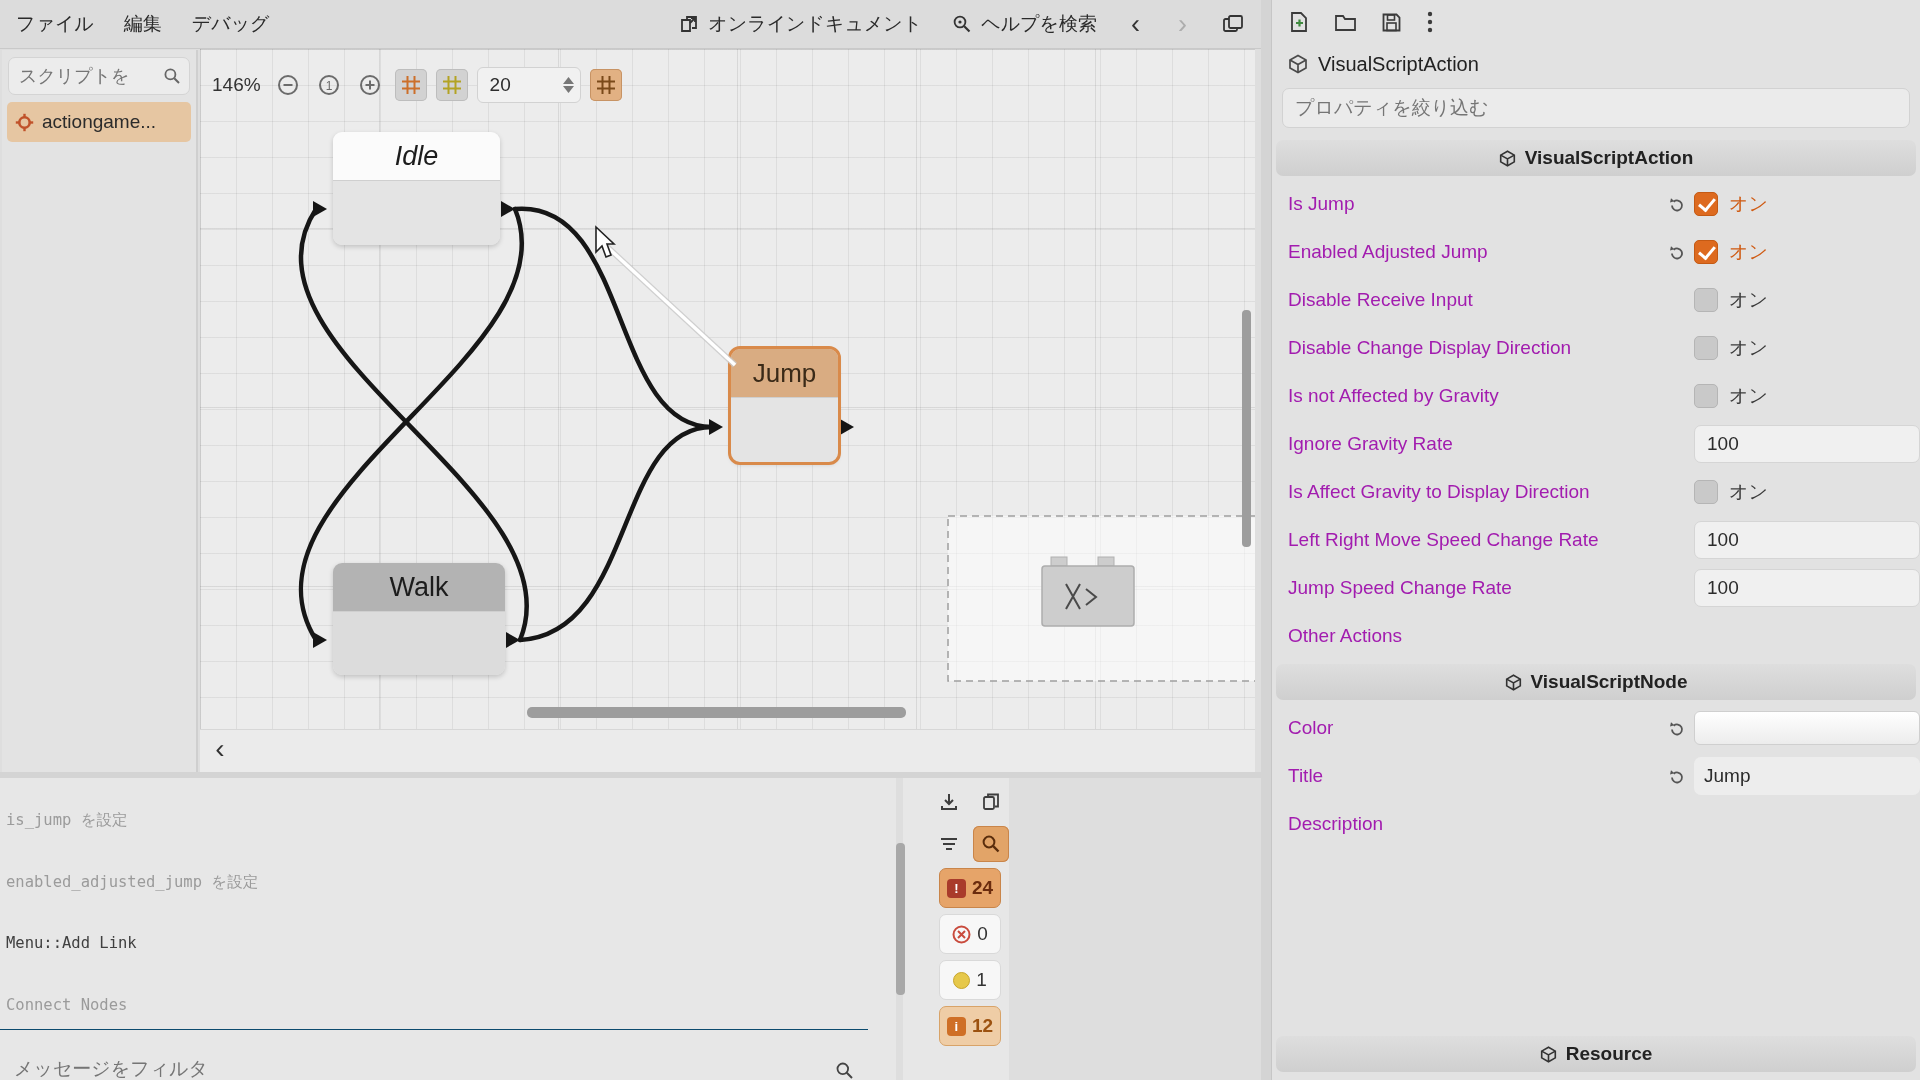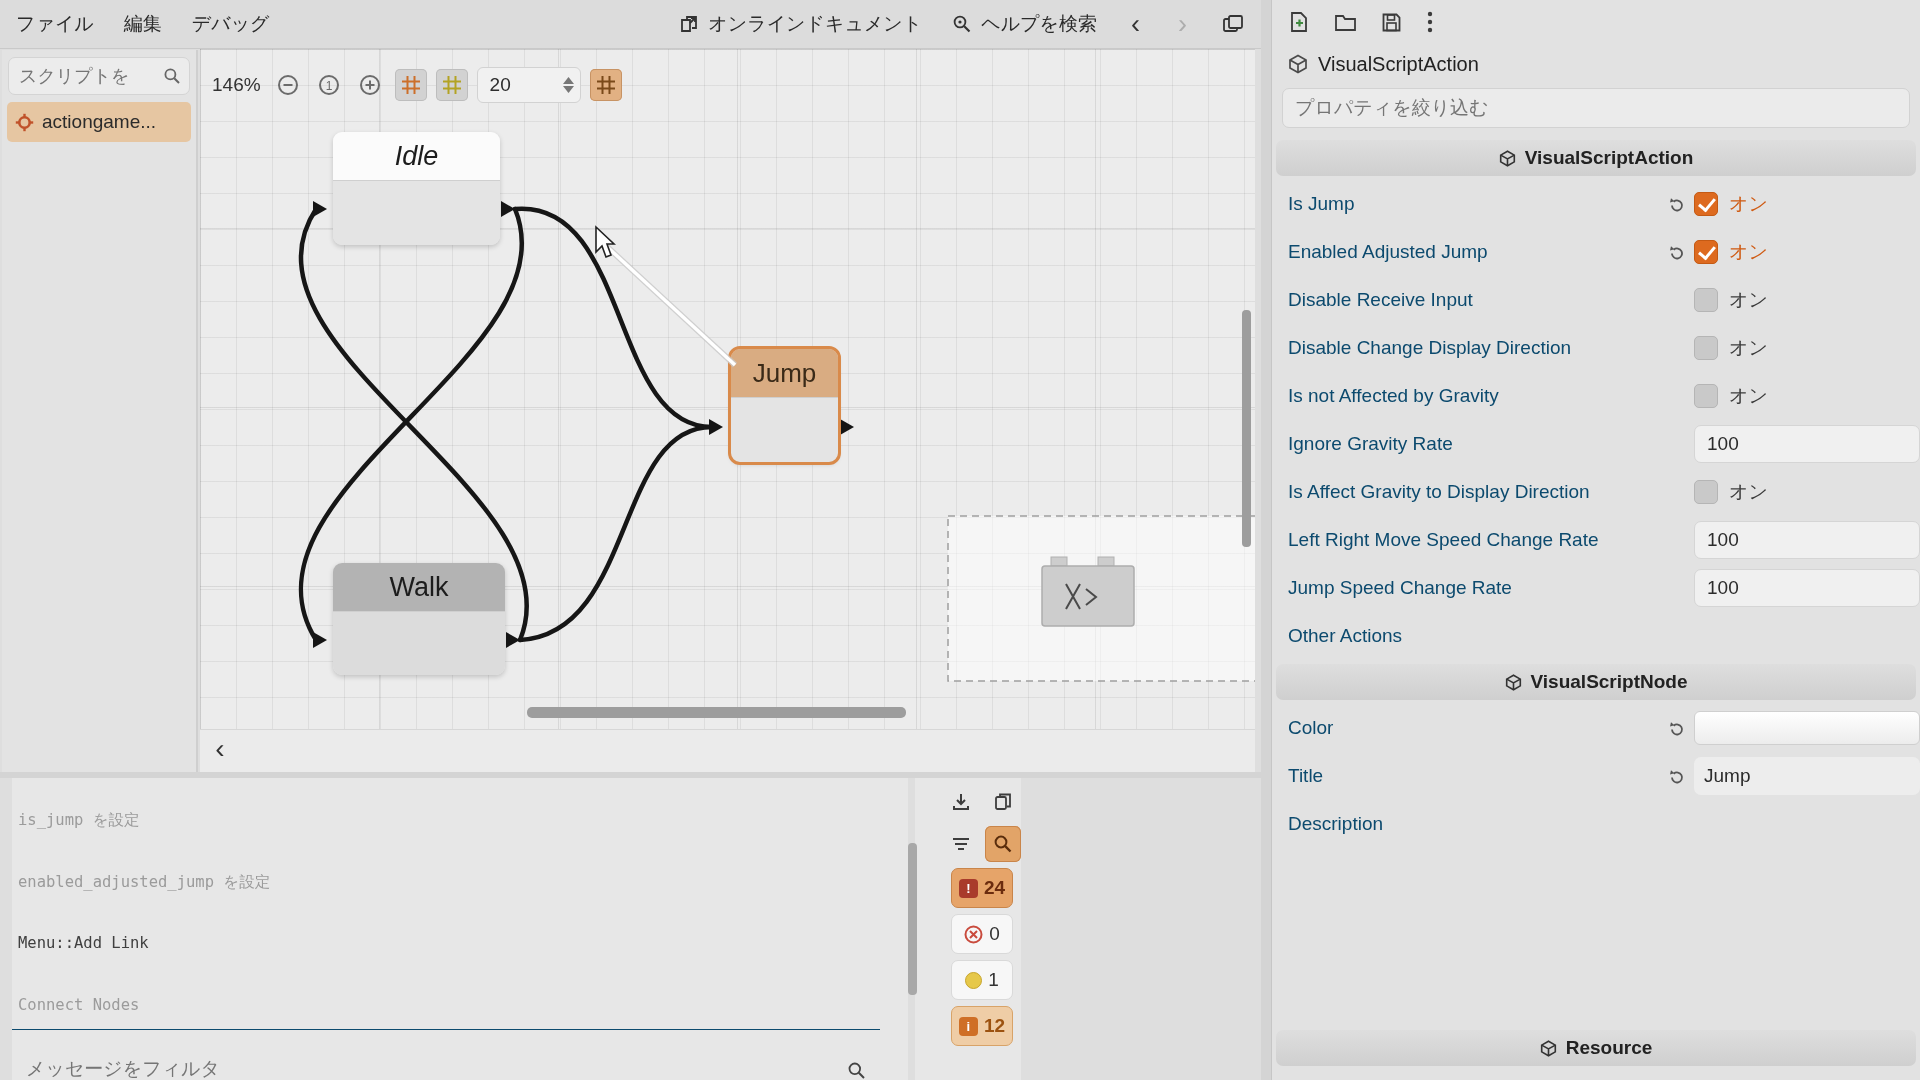--- a/index.html
+++ b/index.html
@@ -62,21 +62,21 @@
   .canvas .hthumb { position:absolute; left:327px; top:658px; width:379px; height:11px; background:#9d9d9d; border-radius:5px; }
   .canvas .vthumb { position:absolute; left:1042px; top:261px; width:9px; height:237px; background:#9d9d9d; border-radius:4px; }
   .canvas .bottom-strip { position:absolute; left:0; top:680px; width:1055px; height:43px; background:#ebebeb; border-top:1px solid #d7d7d7; }
   .canvas .collapse { position:absolute; left:6px; top:684px; font-size:28px; color:#333; width:28px; text-align:center; cursor:pointer; }
 
   
   .vsplit { position:absolute; left:1261px; top:0; width:10px; height:1080px; background:#d4d4d4; }
   .hsplit { position:absolute; left:0; top:772px; width:1261px; height:6px; background:#d4d4d4; }
 
   
-  .bottom-panel { position:absolute; left:12px; top:778px; width:1009px; height:302px; background:#e7e7e7; display:flex;gap:28px; }
+  .bottom-panel { position:absolute; left:0; top:778px; width:1009px; height:302px; background:#e7e7e7; display:flex;gap:28px; }
   .log-col { width:1162px; display:flex; flex-direction:column; }
   .log-scroll { flex:1; overflow:hidden; padding:0 6px; }
   .log-lines { margin-top:-9px; font-family:"DejaVu Sans Mono", monospace; font-size:15.5px; line-height:20.5px; white-space:pre; }
   .log-line { color:#404040; }
   .log-line.muted { color:#9b9b9b; }
   .log-filterbar { height:51px; border-top:1px solid #0c4a6e; display:flex; align-items:flex-end; padding:0 14px; }
   .log-filterbar input { flex:1; border:none; outline:none; background:transparent; font-size:19px; font-family:inherit; color:#333; }
   .log-vscroll { width:9px; background:#dedede; position:relative; }
   .log-vscroll .thumb { position:absolute; left:0; top:65px; width:9px; height:152px; background:#a8a8a8; border-radius:4px; }
   .dbg-col { flex:1; display:flex; flex-direction:column; align-items:center; padding-top:6px; gap:6px; }
@@ -98,35 +98,35 @@
   .right-panel { position:absolute; left:1271px; top:0; width:649px; height:1080px; background:#e2e2e2;
                  border-left:1px solid #c6c6c6; display:flex; flex-direction:column; overflow:hidden; }
   .insp-toolbar { height:44px; display:flex; align-items:center; padding-left:16px; gap:24px; flex:none; }
   .insp-object { height:40px; display:flex; align-items:center; gap:10px; padding-left:16px; font-size:20px; color:#222; flex:none; }
   .insp-filter { margin:4px 10px 8px 10px; height:40px; background:#ebebeb; border:1px solid #d2d2d2; border-radius:7px;
                  display:flex; align-items:center; padding:0 12px; flex:none; }
   .insp-filter input { flex:1; border:none; outline:none; background:transparent; font-size:19px; font-family:inherit; color:#333; }
   .cat-bar { margin:4px 4px; height:36px; background:linear-gradient(#dedede,#cfcfcf); border-radius:7px;
              display:flex; align-items:center; justify-content:center; gap:9px; font-size:19px; font-weight:bold; color:#222; flex:none; cursor:pointer; }
   .irow { height:48px; display:flex; align-items:center; padding-left:16px; flex:none; }
-  .ilabel { flex:1; font-size:19px; color:#0c4a6e; white-space:nowrap; overflow:hidden; }
+  .ilabel { flex:1; font-size:19px; color:#a21caf; white-space:nowrap; overflow:hidden; }
   .ival { width:252px; display:flex; align-items:center; flex:none; }
   .rslot { width:26px; display:flex; align-items:center; justify-content:flex-start; flex:none; }
   .cb { position:relative; width:24px; height:24px; border-radius:5px; background:#c9c9c9; border:1px solid #b5b5b5; flex:none; cursor:pointer; }
   .cb.checked { background:#dd6a1f; border-color:#c45a14; }
   .cb.checked::after { content:""; position:absolute; left:7px; top:2px; width:7px; height:13px;
                        border:solid #fff; border-width:0 3px 3px 0; transform:rotate(40deg); }
   .onlbl { margin-left:11px; font-size:19px; color:#3a3a3a; }
   .onlbl.hot { color:#cf5a12; }
   .ifield { margin-left:26px; flex:1; height:38px; background:#f0f0f0; border:1px solid #d5d5d5; border-radius:7px;
             display:flex; align-items:center; padding:0 12px; font-size:19px; color:#2c2c2c; white-space:nowrap; overflow:hidden; cursor:text; }
   .swatch { flex:1; height:34px; border-radius:6px; background:linear-gradient(#ffffff,#ececec); border:1px solid #cfcfcf; cursor:pointer; }
   .tfield { margin-left:0; flex:1; height:38px; background:#ededed; border-radius:7px; display:flex; align-items:center;
             padding:0 10px; font-size:19px; color:#2c2c2c; cursor:text; }
-  .resource-bar { margin-top:auto; margin-bottom:14px; }
+  .resource-bar { margin-top:auto; margin-bottom:8px; }
 </style>
 </head>
 <body>
 
 <div id="app">
 
   <div class="menubar">
     <span class="menu-item">ファイル</span>
     <span class="menu-item">編集</span>
     <span class="menu-item">デバッグ</span>

